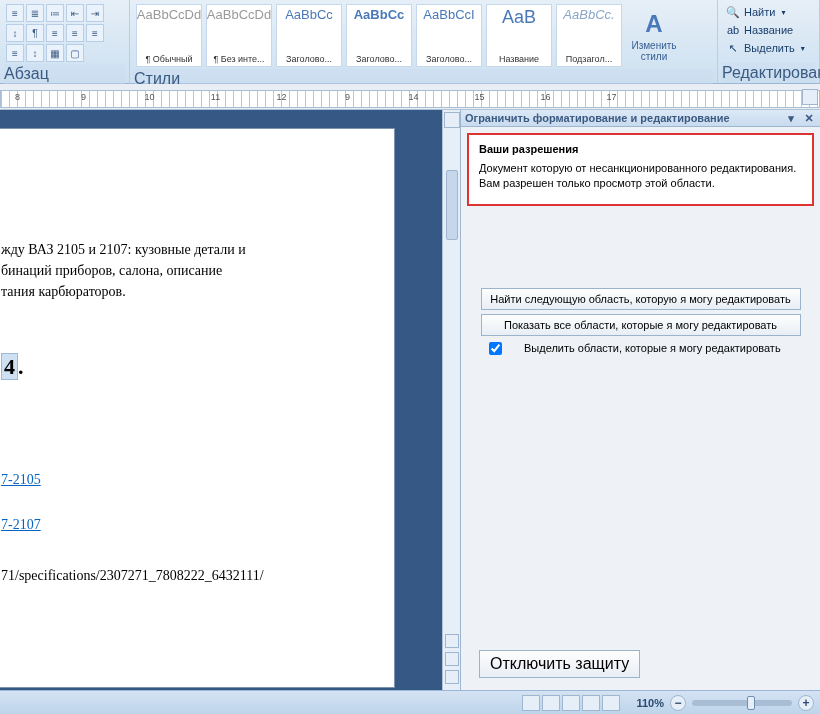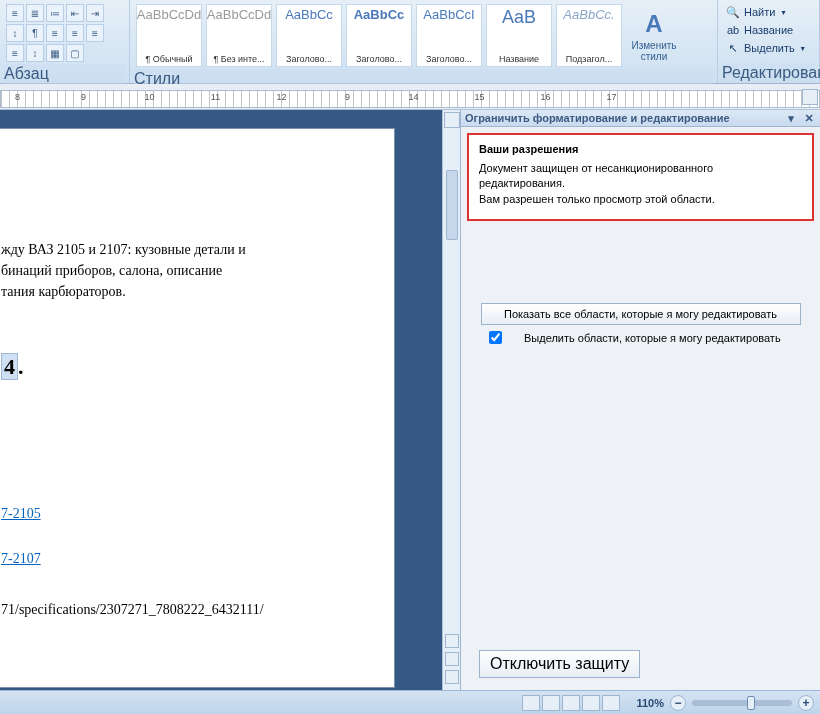--- a/index.html
+++ b/index.html
@@ -110,21 +110,21 @@
   .page {
     position:absolute; left:-10px; top:18px; width:405px; height:560px;
     background:#fff;
     border:1px solid #7b93b1;
     padding: 110px 20px 20px 10px;
     font-family: "Times New Roman", serif;
     font-size: 14px;
     color:#000;
     line-height:1.5;
   }
-  .page-links { margin-top: 120px; }
+  .page-links { margin-top: 86px; }
   .page-links a { color:#0563c1; text-decoration:underline; display:block; margin-bottom:24px;}
   .page-long { margin-top:30px; color:#000; }
   .page-num { margin-top: 48px; font-size:22px; font-weight:bold; }
   .sel-digit { background:#cfe0f2; border:1px solid #9db8d6; padding:0 2px;}
   
   .v-strip { width:18px; background:#e6eff7; border-left:1px solid #b0c2d6; display:flex; flex-direction:column; align-items:center;}
   .v-strip .thumb { margin-top:40px; width:12px; height:70px; background:#c6d7ec; border:1px solid #9fb6d0; border-radius:2px;}
   .v-strip .arrows { margin-top:auto; display:flex; flex-direction:column; gap:4px; padding-bottom:6px;}
   .v-strip .arrbtn { width:14px;height:14px;border:1px solid #9fb6d0;background:#e6eff7;}
   
@@ -320,24 +320,25 @@
 
   <div class="task-pane">
     <div class="task-header">
       <span>Ограничить форматирование и редактирование</span>
       <span class="spacer"></span>
       <span class="hbtn">▾</span>
       <span class="hbtn">✕</span>
     </div>
     <div class="perm-box">
       <div class="perm-title">Ваши разрешения</div>
-      <div class="perm-text">Документ защищен от несанкционированного редактирования.</div>
+      <div class="perm-text">Документ которую от несанкционированного редактирования.</div>
       <div class="perm-text">Вам разрешен только просмотр этой области.</div>
     </div>
     <div class="task-body">
+      <button class="task-btn">Найти следующую область, которую я могу редактировать</button>
       <button class="task-btn">Показать все области, которые я могу редактировать</button>
       <label class="task-check">
         <input type="checkbox" checked="" style="">
         <span>Выделить области, которые я могу редактировать</span>
       </label>
     </div>
     <div class="task-footer">
       <button class="task-btn-small">Отключить защиту</button>
     </div>
   </div>

